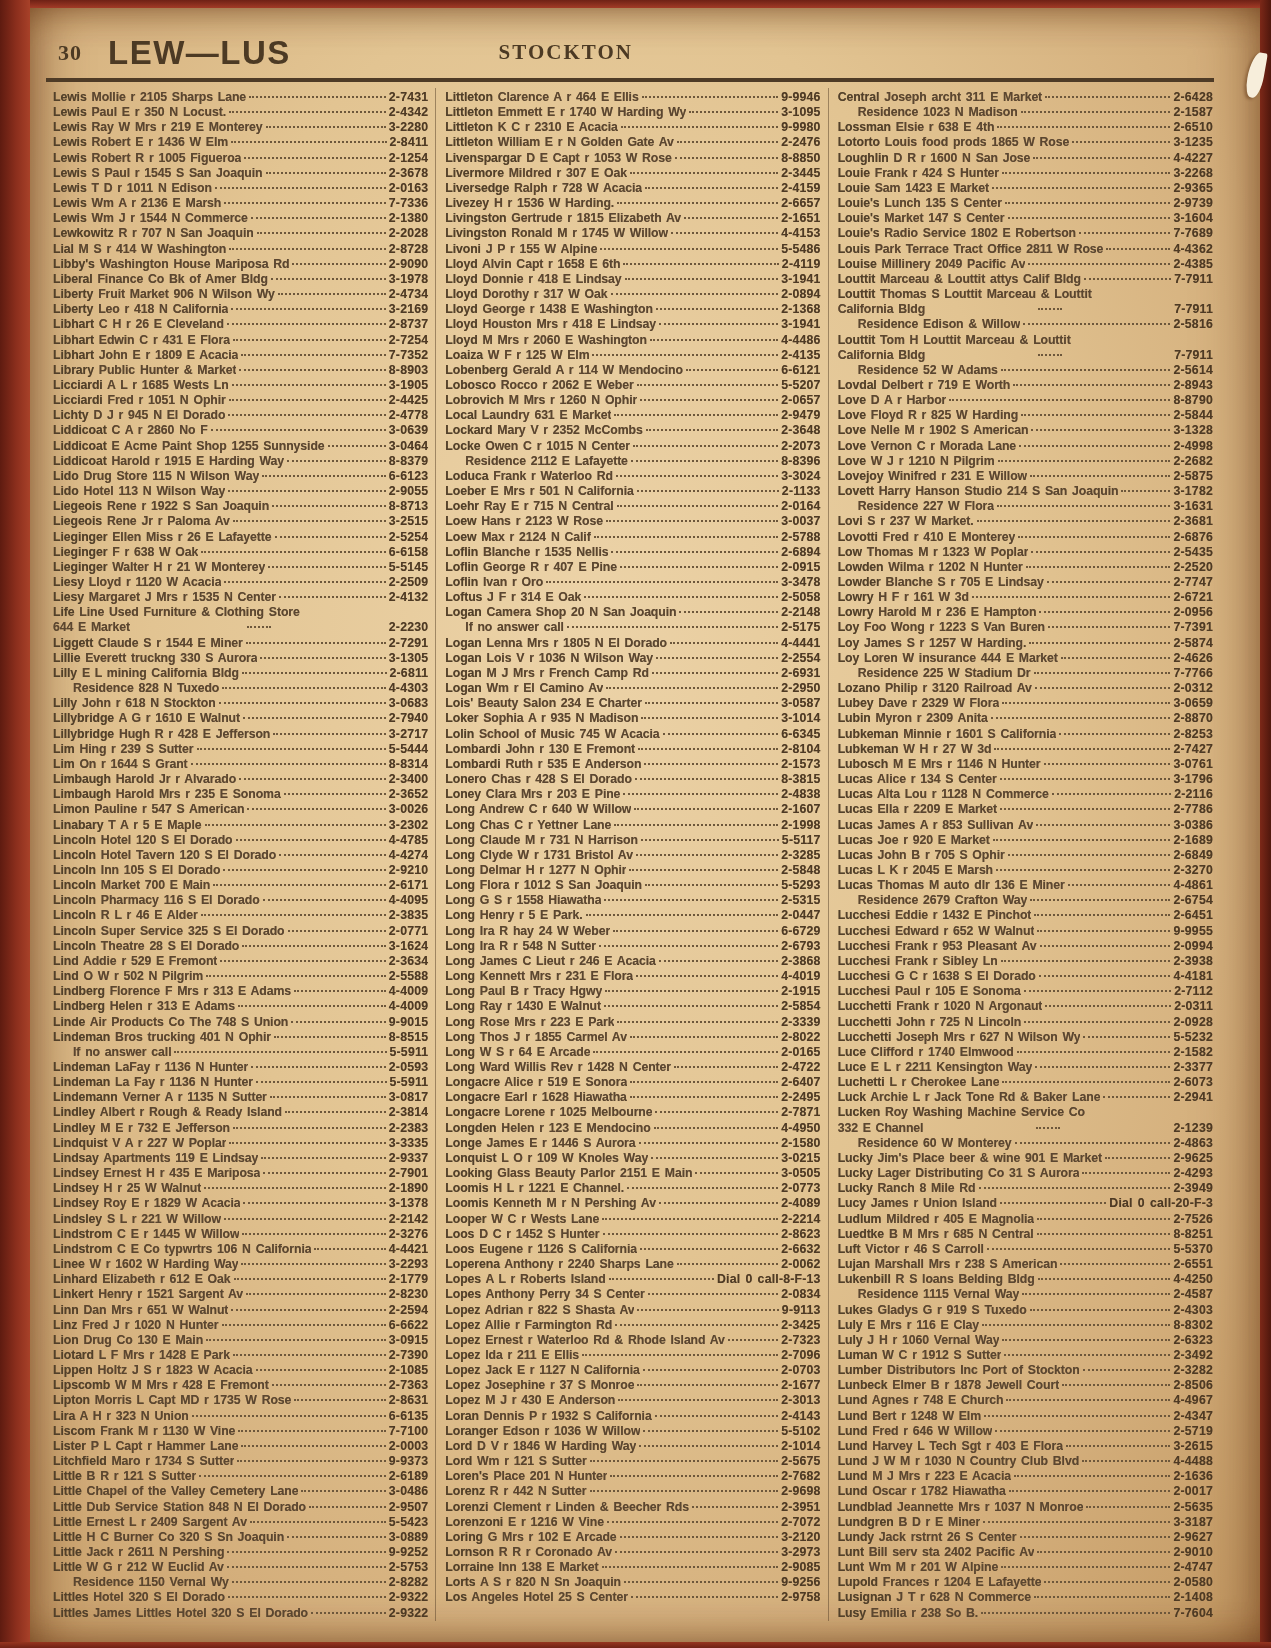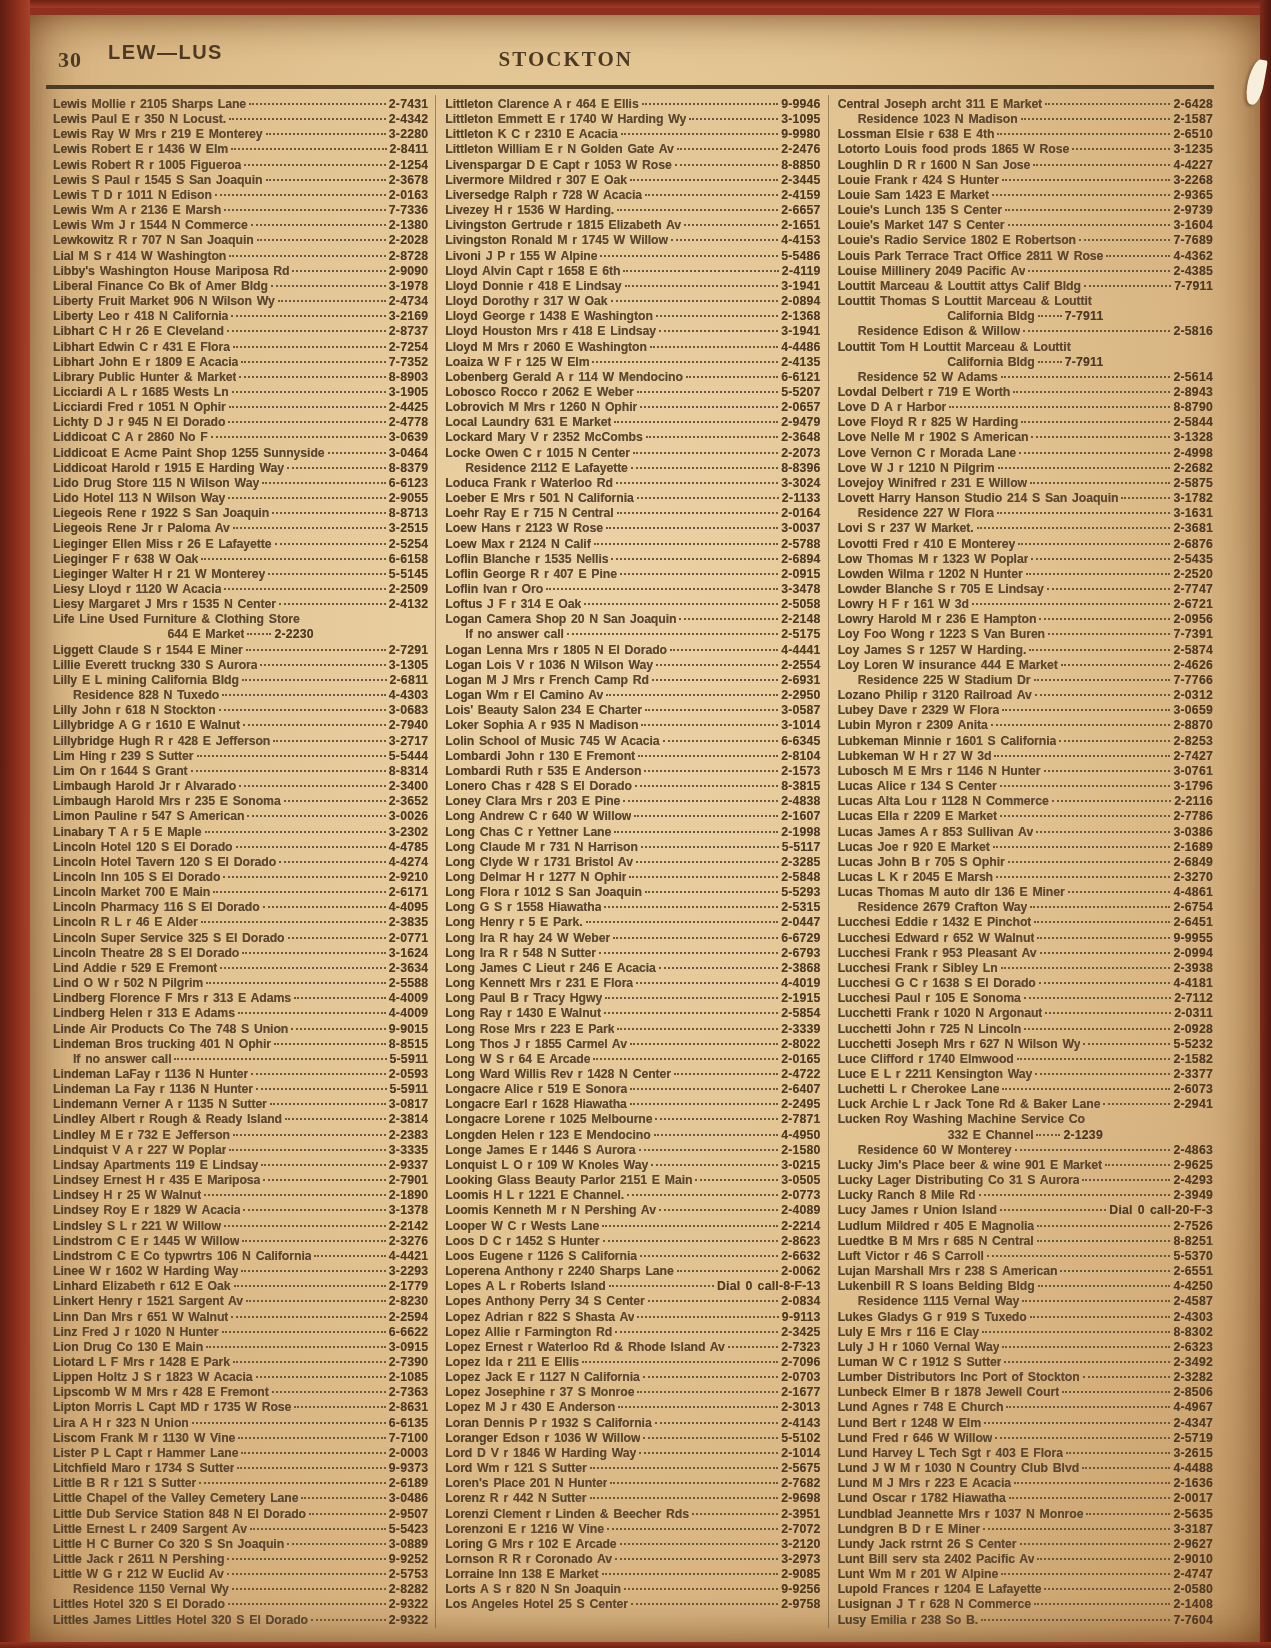--- a/index.html
+++ b/index.html
@@ -17,44 +17,43 @@
   .edge-bottom{position:absolute;left:0;bottom:0;width:100%;height:6px;
     background:linear-gradient(0deg,#6e2115,#96351f);}
   .paper{
     position:absolute;left:30px;top:8px;right:11px;bottom:6px;
     background:radial-gradient(ellipse at 45% 38%,#ecd3a8 0%,#e2c492 45%,#d4af7c 75%,#c29862 100%);
     box-shadow:
       inset 28px 0 50px -20px rgba(95,45,12,.55),
       inset -26px 0 55px -20px rgba(95,45,12,.55),
       inset 0 20px 35px -20px rgba(95,45,12,.45),
       inset 0 -20px 40px -22px rgba(95,45,12,.4);
-    margin-top: 7px;
   }
   .curl{position:absolute;right:-4px;top:44px;width:16px;height:46px;background:#f7eedb;
     border-radius:60% 10% 50% 40%;transform:rotate(10deg);box-shadow:-2px 2px 3px rgba(80,40,10,.4);}
   .header{position:relative;margin:24px 46px 0 16px;height:46px;
     border-bottom:4px solid #4e3b26;color:#4c3a24;}
   .pagenum{position:absolute;left:12px;top:8px;font-size:22px;font-weight:700;
     font-family:"Liberation Serif","DejaVu Serif",serif;letter-spacing:1px;}
-  .guide{position:absolute;left:62px;top:2px;font-size:20px;font-weight:800;letter-spacing:1.5px;}
+  .guide{position:absolute;left:62px;top:2px;font-size:33px;font-weight:800;letter-spacing:1.5px;}
   .city{position:absolute;left:44.5%;top:8px;transform:translateX(-50%);
     font-family:"Liberation Serif","DejaVu Serif",serif;
     font-size:21px;font-weight:700;letter-spacing:2px;text-align:center;}
   .columns{display:flex;margin:6px 40px 0 14px;}
   .col{flex:1;min-width:0;padding:2px 7px 0 9px;}
   .col + .col{border-left:1px solid rgba(86,64,40,.5);}
   .entry,.l1,.l2{
     display:flex;align-items:baseline;
     font-size:12.3px;line-height:15.15px;font-weight:600;color:#5b4630;
     letter-spacing:-0.1px;word-spacing:1.5px;white-space:nowrap;
     text-shadow:0 0 .5px rgba(96,74,50,.55);
   }
   .entry2{display:block;}
   .l1,.l2{display:flex;}
-  .l2{justify-content:center;}
+  .l2{justify-content:space-between;}
   .ind{padding-left:20px;}
   .nm b{font-weight:800;color:#52402a;}
   .nm{overflow:hidden;}
   .lead{flex:1;min-width:10px;margin:0 3px;border-bottom:2px dotted #6d573b;
     position:relative;top:-3px;}
   .lead4{width:24px;margin:0 3px;border-bottom:2px dotted #6d573b;position:relative;top:-3px;}
   .ph{font-weight:700;color:#4e3a24;letter-spacing:.2px;}
 </style>
 </head>
 <body>

